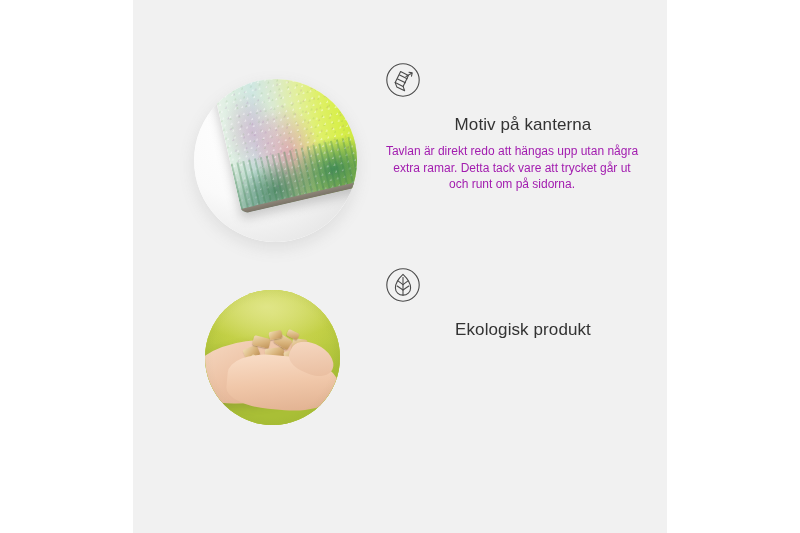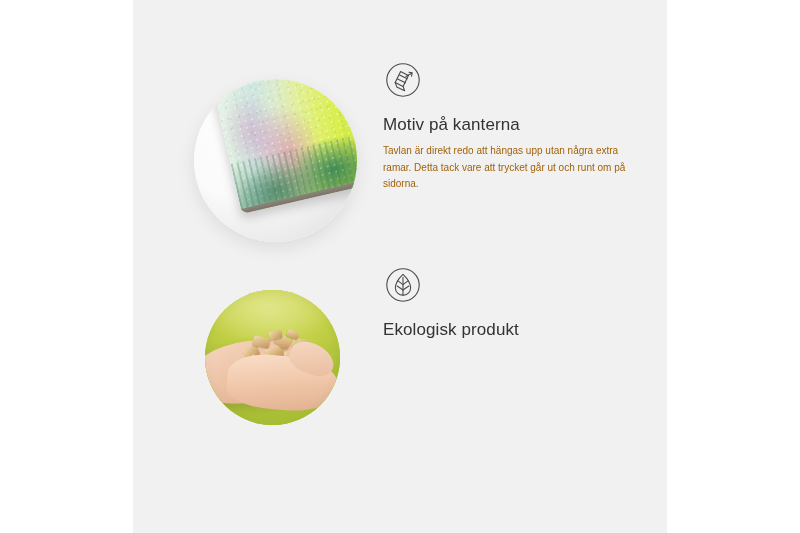--- a/index.html
+++ b/index.html
@@ -12,20 +12,21 @@
     height: 533px;
     overflow: hidden;
     font-family: "Liberation Sans", sans-serif;
   }
 
   .page {
     position: relative;
     width: 800px;
     height: 533px;
     background: #ffffff;
+    text-align: center;
   }
 
   
   .panel {
     position: absolute;
     left: 133px;
     top: 0;
     width: 534px;
     height: 533px;
     background: #f1f1f1;
@@ -214,23 +215,23 @@
   .feat-title {
     margin: 14px 0 0 0;
     font-size: 17px;
     line-height: 22px;
     font-weight: 400;
     color: #333333;
     letter-spacing: .1px;
   }
   .feat-desc {
     margin: 7px 0 0 0;
-    font-size: 10px;
+    font-size: 12px;
     line-height: 16.5px;
-    color: #a16207;
+    color: #a21caf;
     width: 258px;
   }
 </style>
 </head>
 <body>
 
 <div class="page">
 
   <div class="panel">
 

